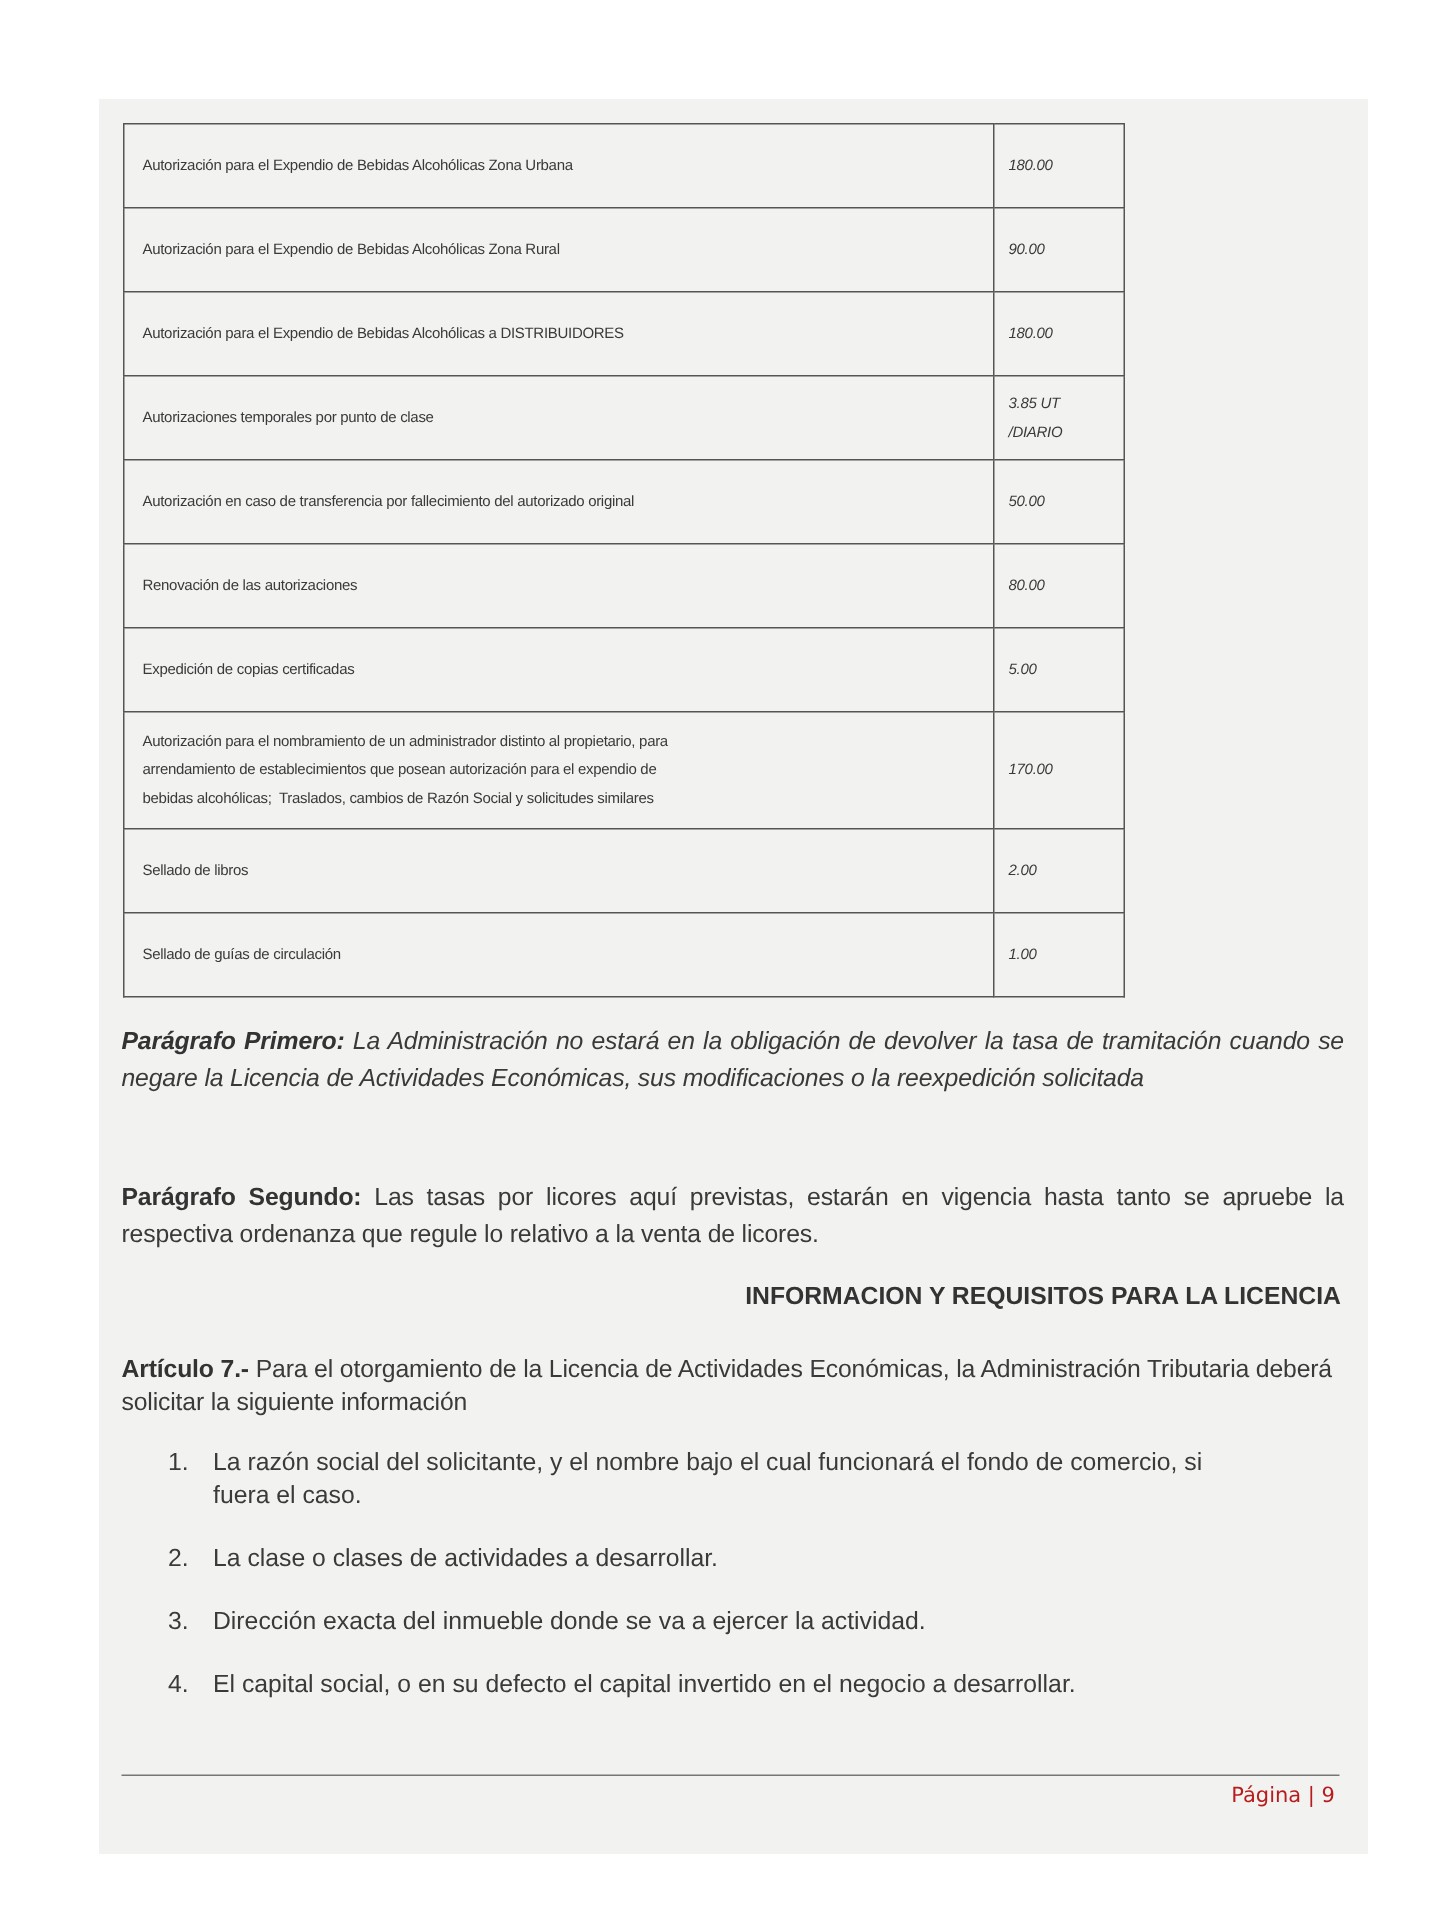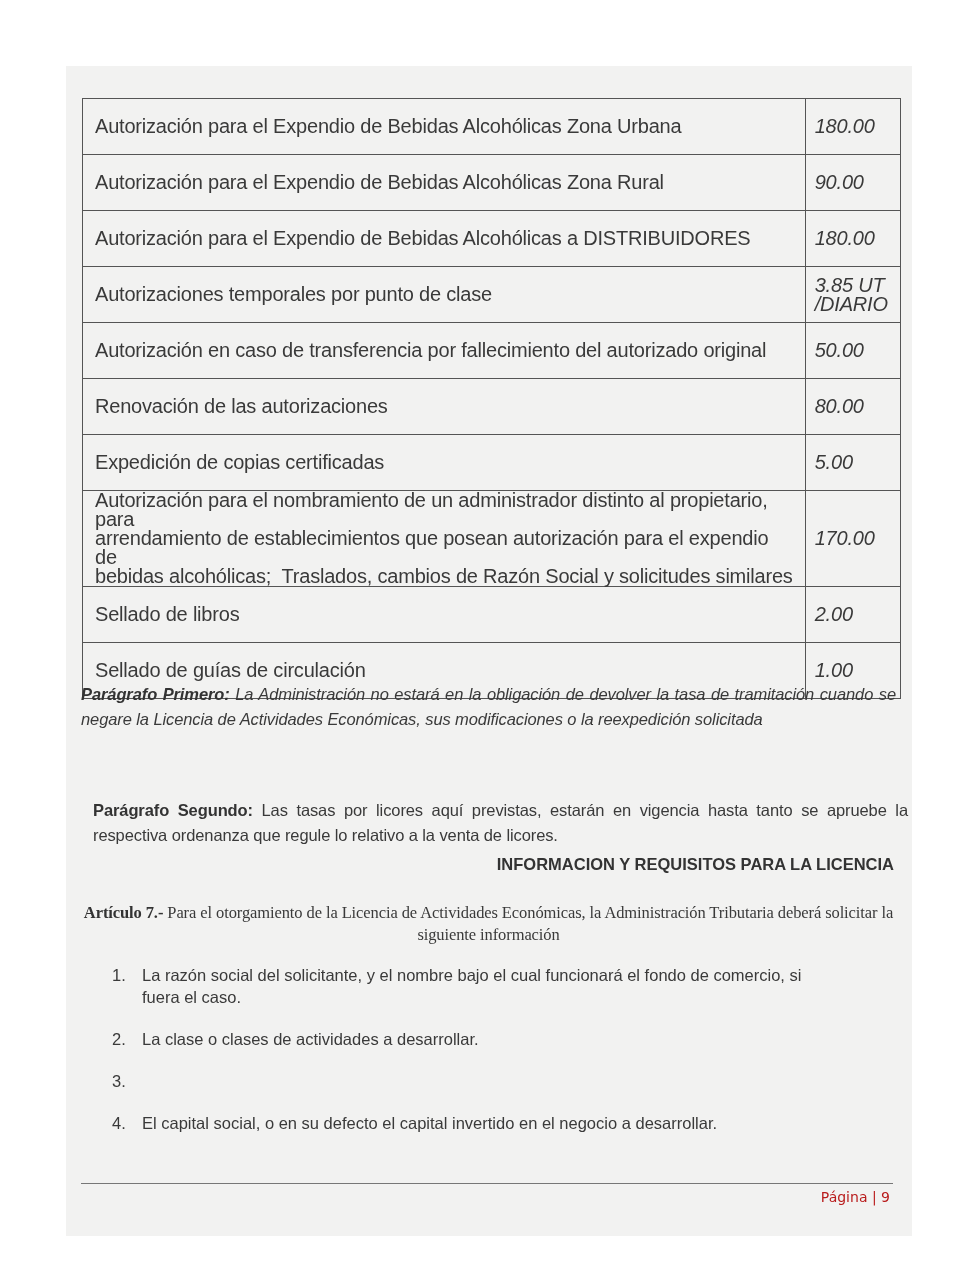--- a/index.html
+++ b/index.html
@@ -16,24 +16,24 @@
       top: 66px;
       width: 846px;
       height: 1170px;
       background: #f2f2f1;
       font-family: "Liberation Sans", sans-serif;
       color: #3a3a3a;
     }
     table.fees {
       position: absolute;
       left: 16px;
-      top: 32px;
-      width: 811px;
+      top: 16px;
+      width: 668px;
       border-collapse: collapse;
-      font-size: 20px;
+      font-size: 10px;
       letter-spacing: -0.2px;
     }
     table.fees td {
       border: 1.5px solid #555;
       padding: 0 12px;
       vertical-align: middle;
       line-height: 19px;
     }
     table.fees td.concept { width: 692px; }
     table.fees td.amount { width: 83px; padding-left: 9px; font-style: italic; }
@@ -148,41 +148,42 @@
         <td class="concept">Sellado de guías de circulación</td>
         <td class="amount">1.00</td>
       </tr>
     </tbody>
   </table>
 
   <p class="para" style="top:616px;margin:0;font-style:italic;">
     <b>Parágrafo Primero:</b><span> La Administración no estará en la obligación de devolver la tasa de tramitación cuando se negare la Licencia de Actividades Económicas, sus modificaciones o la reexpedición solicitada</span>
   </p>
 
-  <p class="para" style="top:720px;margin:12px;">
+  <p class="para" style="top:720px;margin:0;">
     <b>Parágrafo Segundo:</b><span> Las tasas por licores aquí previstas, estarán en vigencia hasta tanto se apruebe la respectiva ordenanza que regule lo relativo a la venta de licores.</span>
   </p>
 
   <div class="section-title">INFORMACION Y REQUISITOS PARA LA LICENCIA</div>
 
-  <p class="para" style="top:836px;margin:0;text-align:center;line-height:22px;font-family:Liberation Serif, serif;">
+  <p class="para" style="top:836px;margin:0;text-align:left;line-height:22px;">
     <b>Artículo 7.-</b><span> Para el otorgamiento de la Licencia de Actividades Económicas, la Administración Tributaria deberá solicitar la siguiente información</span>
   </p>
 
   <ul class="req-list">
     <li>
       <span class="num">1.</span>
       <span>La razón social del solicitante, y el nombre bajo el cual funcionará el fondo de comercio, si fuera el caso.</span>
     </li>
     <li>
       <span class="num">2.</span>
       <span>La clase o clases de actividades a desarrollar.</span>
     </li>
     <li>
       <span class="num">3.</span>
+      <span>Dirección exacta del inmueble donde se va a ejercer la actividad.</span>
     </li>
     <li style="width:760px;">
       <span class="num">4.</span>
       <span>El capital social, o en su defecto el capital invertido en el negocio a desarrollar.</span>
     </li>
   </ul>
 
   <div class="footer-rule"></div>
   <div class="page-number">Página | 9</div>
 </div>

